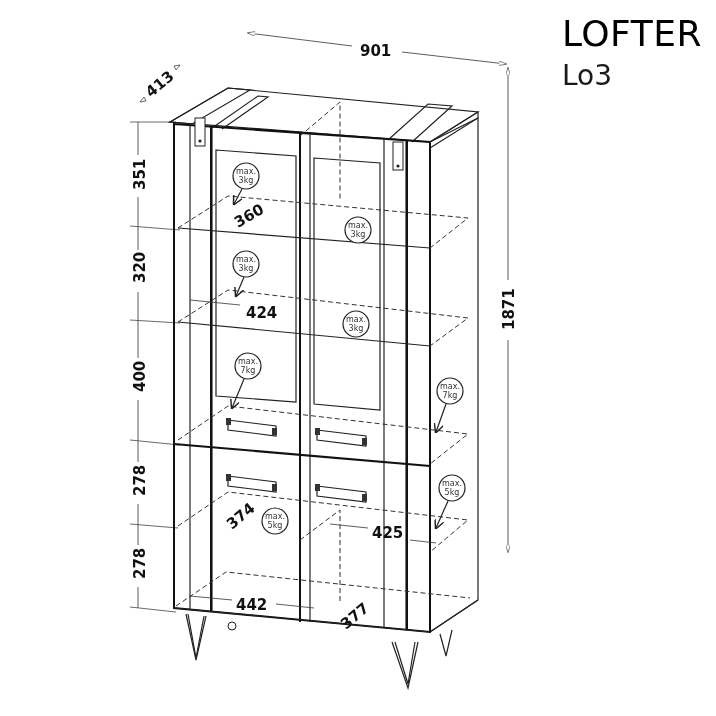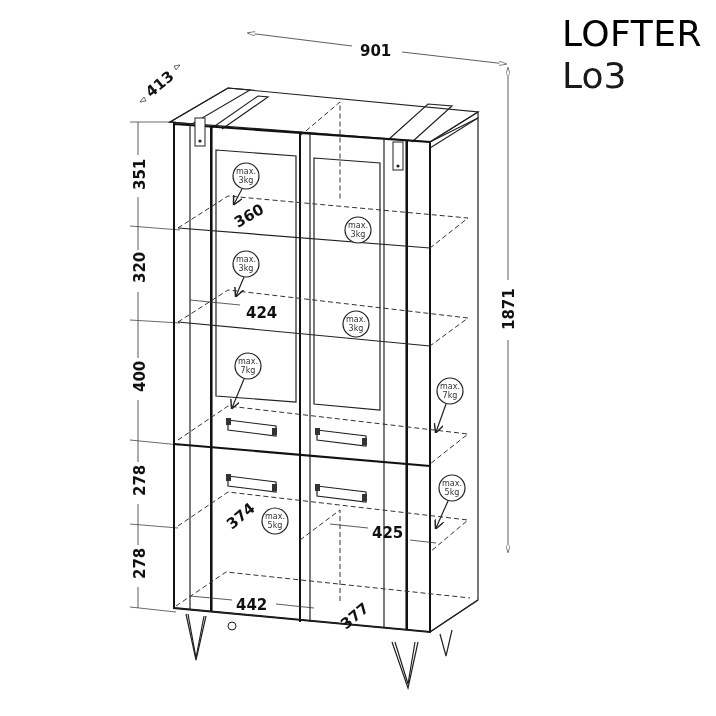--- a/index.html
+++ b/index.html
@@ -1,19 +1,19 @@
 <!DOCTYPE html>
 <html><head>
 <meta charset="utf-8">
 <style>
   html,body{margin:0;padding:0;background:#ffffff;}
   body{width:716px;height:716px;position:relative;overflow:hidden;font-family:"DejaVu Sans",sans-serif;}
   #canvas{position:absolute;left:0;top:0;width:716px;height:716px;}
   .title{position:absolute;left:562px;top:14px;font-family:"DejaVu Sans",sans-serif;font-size:36px;font-weight:400;color:#000000;letter-spacing:0.5px;line-height:40px;}
-  .subtitle{position:absolute;left:562px;top:60px;font-family:"DejaVu Sans",sans-serif;font-size:36px;color:#1a1a1a;line-height:32px;}
+  .subtitle{position:absolute;left:562px;top:60px;font-family:"DejaVu Sans",sans-serif;font-size:28px;color:#1a1a1a;line-height:32px;}
   .dim{font-family:"DejaVu Sans",sans-serif;font-weight:bold;font-size:15px;fill:#111;}
   .badge-t{font-family:"DejaVu Sans",sans-serif;font-size:8px;fill:#333;}
   .ln{stroke:#222;fill:none;stroke-width:1.2;}
   .thick{stroke:#111;fill:none;stroke-width:2;}
   .thin{stroke:#444;fill:none;stroke-width:0.8;}
   .dash{stroke:#333;fill:none;stroke-width:1;stroke-dasharray:5 3;}
   .dimln{stroke:#333;fill:none;stroke-width:0.8;}
 </style>
 </head>
 <body>

